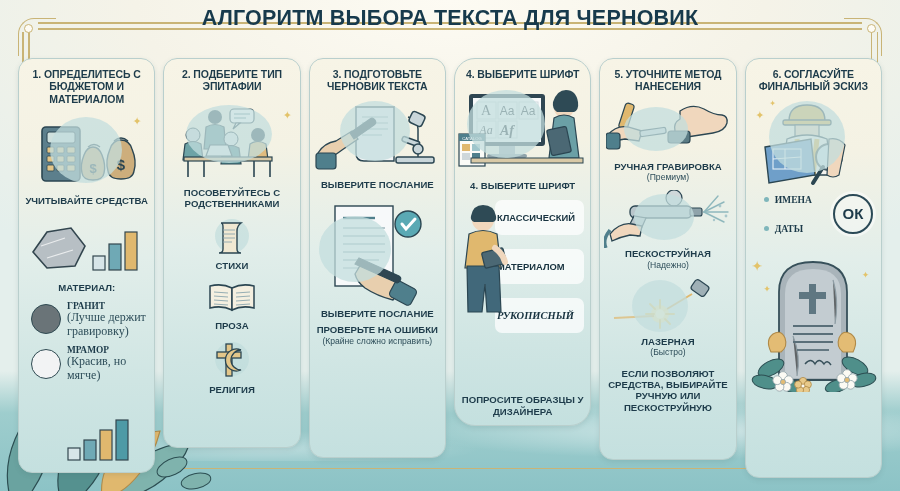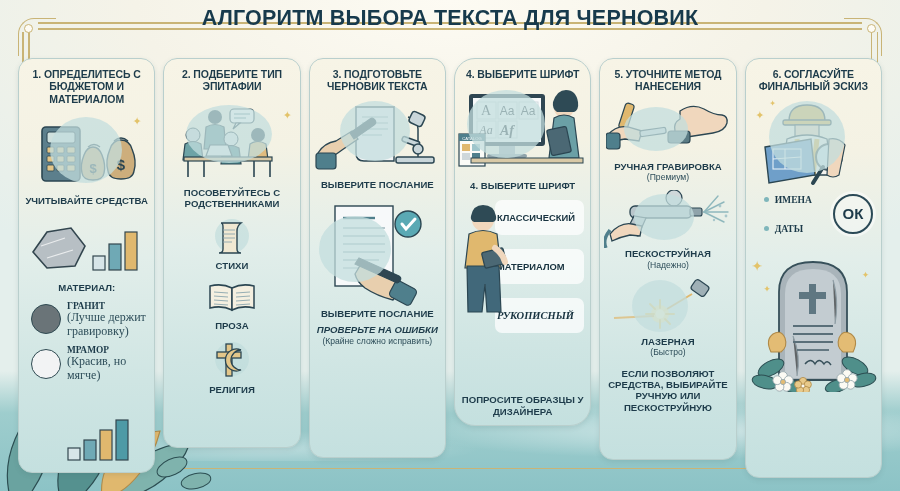--- a/index.html
+++ b/index.html
@@ -302,21 +302,21 @@
           </g>
           <circle cx="95" cy="24" r="13" fill="#5aa9b4" stroke="#2b4652" stroke-width="1.4"></circle>
           <path d="M89 24 l4 5 l9-10" fill="none" stroke="#fff" stroke-width="3" stroke-linecap="round"></path>
           <path d="M48 64 q14 4 28 12 q8 5 14 10 l-10 14 q-16-4-28-12 q-8-6-10-14Z" fill="#e8cfae" stroke="#2b4652" stroke-width="1.3"></path>
           <rect x="78" y="84" width="24" height="18" rx="4" transform="rotate(28 90 93)" fill="#4f7f8c" stroke="#2b4652" stroke-width="1.2"></rect>
           <path d="M46 58 l40 18 q3 2 1 5 q-2 3-5 1 l-40-18Z" fill="#2f4652" stroke="#2b4652" stroke-width="1.1"></path>
           </svg><div></div>
         
       </div>
       <div class="cap">ВЫВЕРИТЕ ПОСЛАНИЕ</div>
-      <div class="cap" style="margin-top:5px;font-style:italic;">ПРОВЕРЬТЕ НА ОШИБКИ</div>
+      <div class="cap" style="margin-top:5px;">ПРОВЕРЬТЕ НА ОШИБКИ</div>
       <div class="sub">(Крайне сложно исправить)</div>
     </div>
 
     <div class="card" style="height:368px;border-radius:21px;">
       <div class="card-h">4. ВЫБЕРИТЕ ШРИФТ</div>
       <div class="art" style="width:132px;height:92px;margin-top:6px;">
         <div class="halo" style="left:10px;top:4px;width:78px;height:68px;"></div>
         <svg width="132" height="92">
           <rect x="12" y="8" width="76" height="52" rx="3" fill="#2f4652"></rect>
           <rect x="16" y="12" width="68" height="44" fill="#f7f9fa"></rect>

